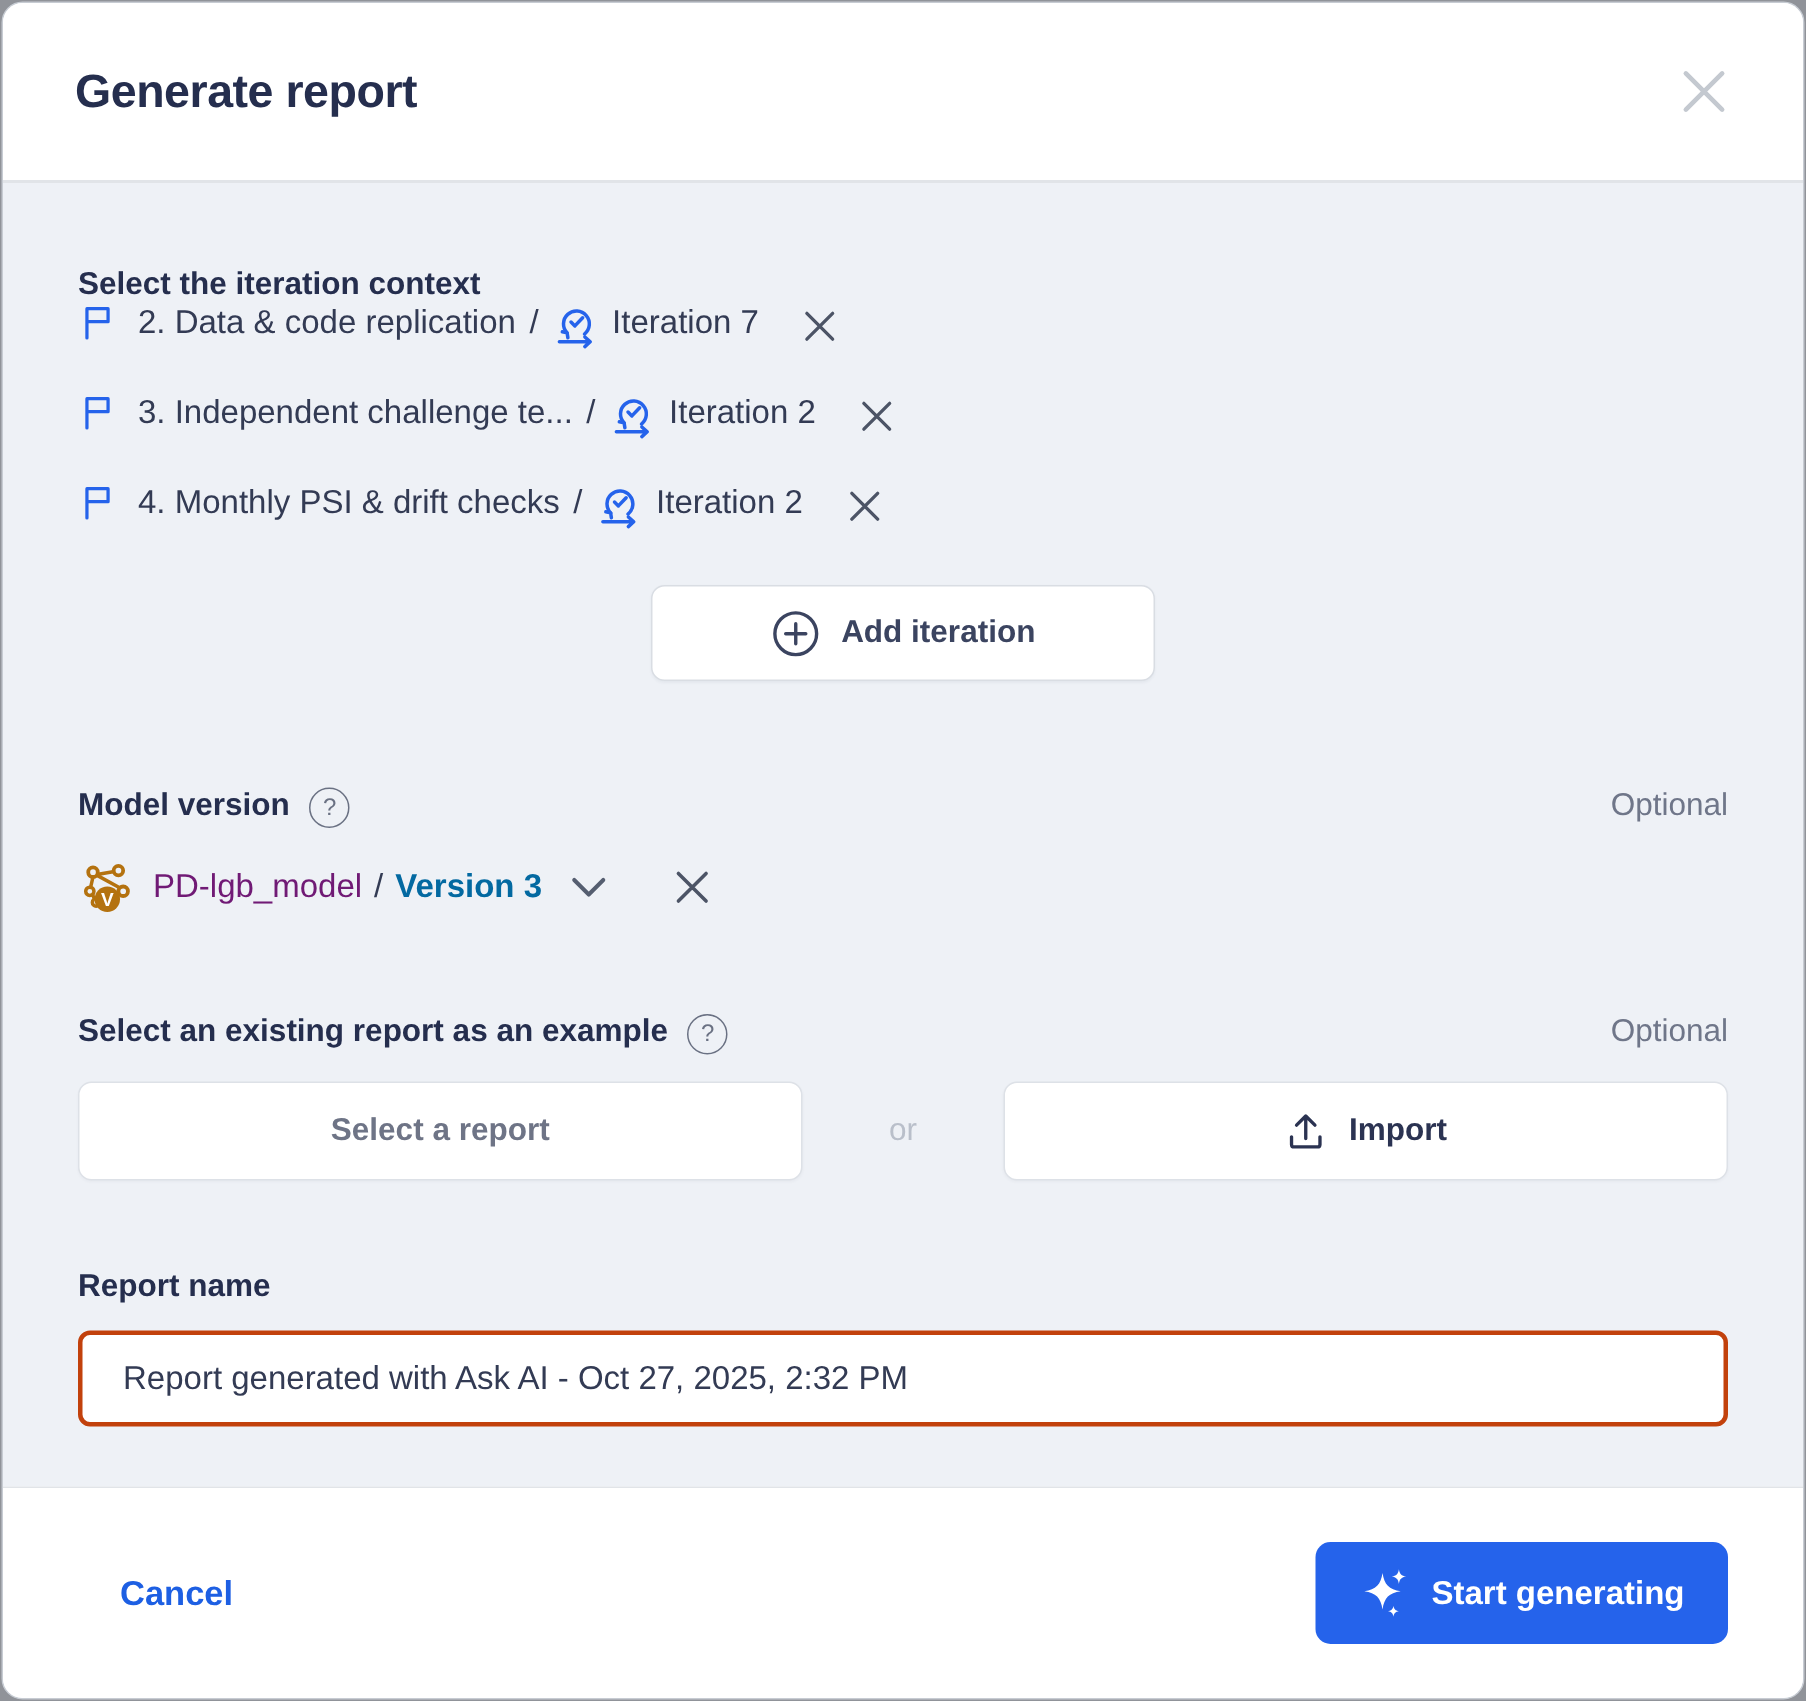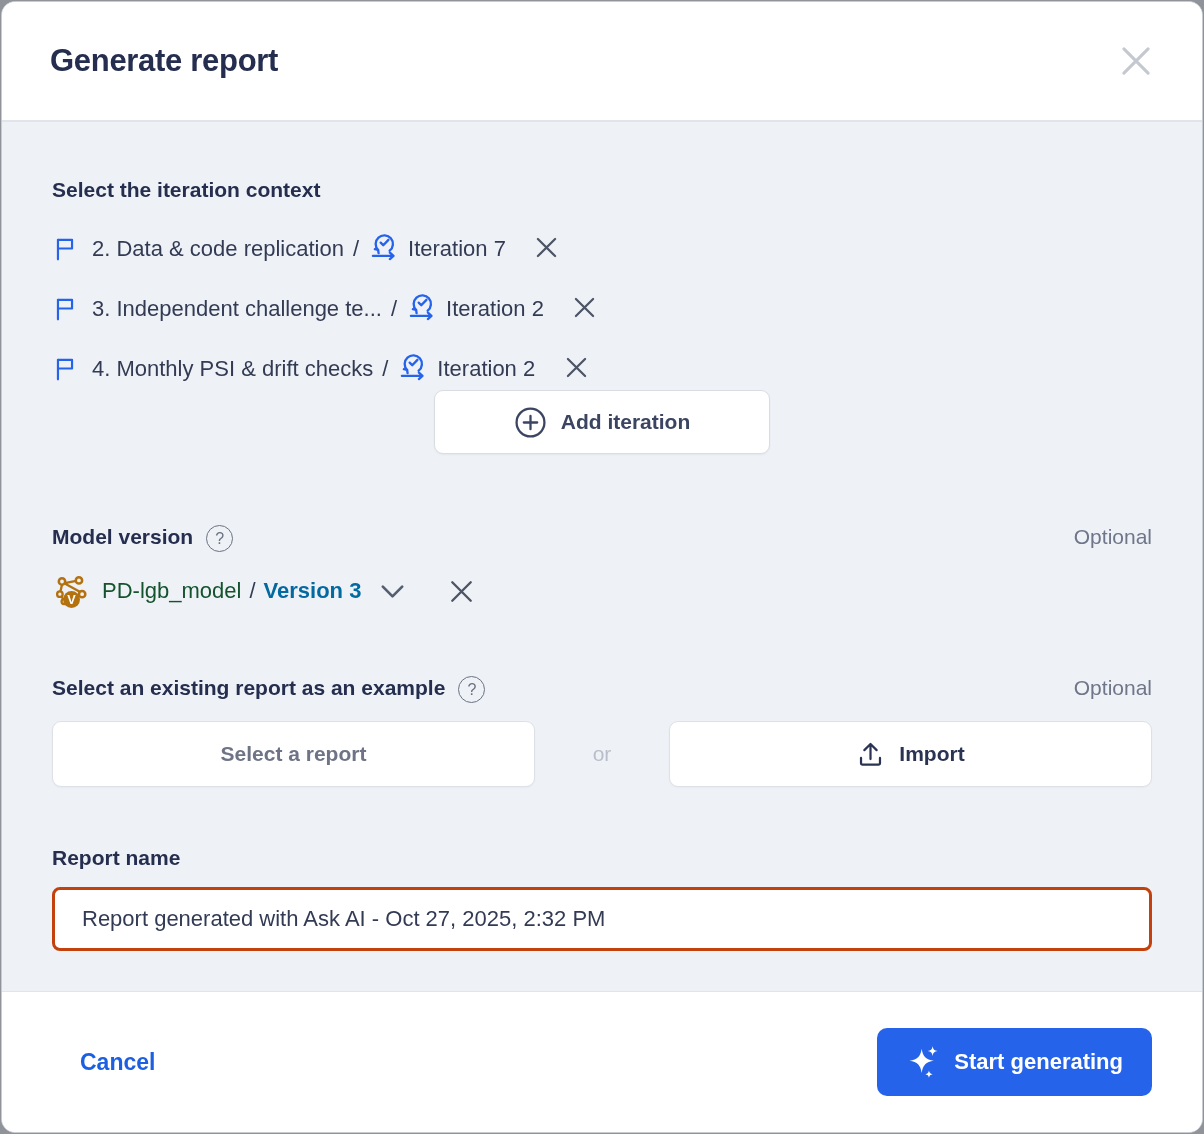--- a/index.html
+++ b/index.html
@@ -48,21 +48,21 @@
   }
   .section-heading {
     font-size: 21px;
     font-weight: 700;
     color: #252e4e;
   }
   .iter-heading { margin-top: 56px; }
   .iter-row {
     height: 60px;
     display: flex;
-    align-items: flex-end;
+    align-items: flex-start;
   }
   .iter-row .flag { margin-right: 14px; display: flex; }
   .iter-text {
     font-size: 22px;
     color: #333b54;
   }
   .iter-sep { font-size: 22px; color: #333b54; padding: 0 9px; }
   .iter-icon { display: flex; margin-right: 8px; }
   .row-close {
     margin-left: 26px;
@@ -108,21 +108,21 @@
     margin-left: auto;
     font-size: 21px;
     color: #6f7689;
   }
   .model-value-row {
     margin-top: 21px;
     display: flex;
     align-items: center;
   }
   .model-icon { display: flex; margin-right: 12px; }
-  .model-name { font-size: 22px; color: #14532d; }
+  .model-name { font-size: 22px; color: #701a75; }
   .model-sep { font-size: 22px; color: #333b54; padding: 0 8px; }
   .model-version { font-size: 22px; font-weight: 700; color: #0369a1; }
   .chevron { margin-left: 18px; display: flex; cursor: pointer; }
   .model-clear { margin-left: 40px; }
   .example-buttons {
     margin-top: 18px;
     display: flex;
     align-items: center;
   }
   .btn-outline {

